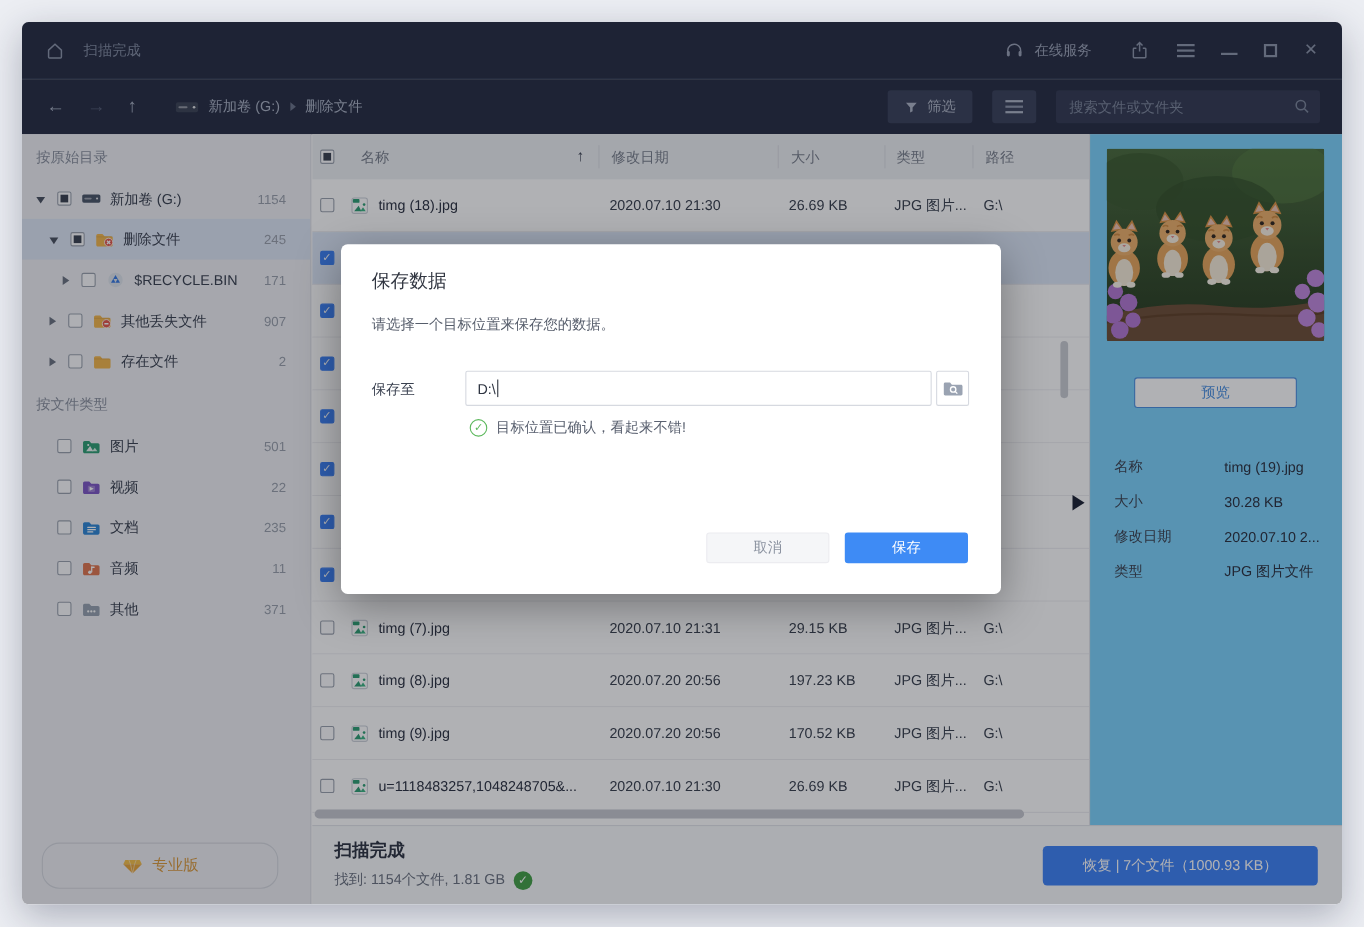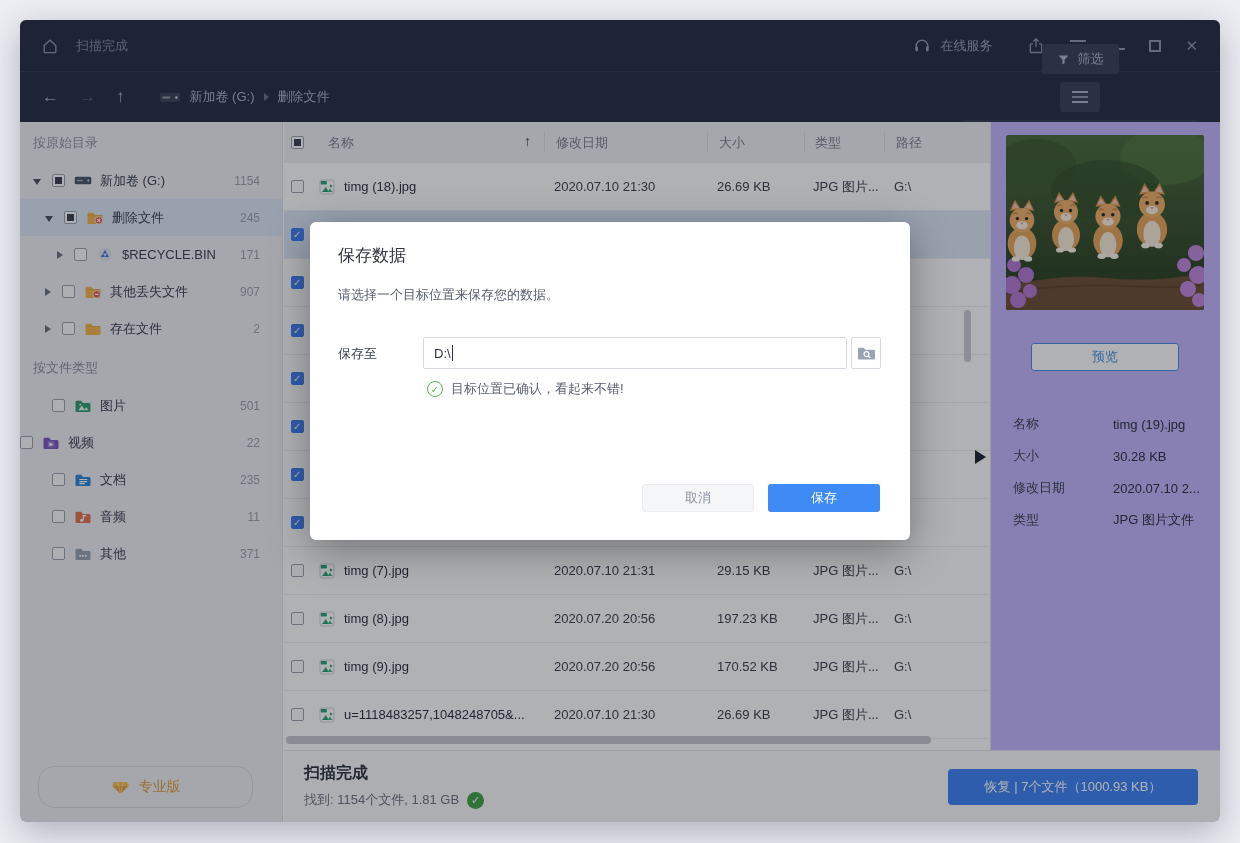--- a/index.html
+++ b/index.html
@@ -27,21 +27,21 @@
 
   
   .toolbar { position:absolute; left:0; top:52px; width:100%; height:50px; background:#262c42;
     display:flex; align-items:center; justify-content:space-between; }
   .nav-arrows { display:flex; align-items:center; gap:20px; padding-left:22px;
     font-size:17px; color:#aab2c4; }
   .nav-arrows .dis { color:#545c74; }
   .crumb { display:flex; align-items:center; gap:9px; margin-left:34px; color:#aab2c4; font-size:13px; }
   .crumb .drv { color:#3c4356; }
   .crumb-sep { width:0; height:0; border-left:5px solid #6b7389; border-top:4px solid transparent; border-bottom:4px solid transparent; }
-  .tools-right { display:flex; align-items:center; gap:8px; padding-right:20px;flex-direction:column; }
+  .tools-right { display:flex; align-items:center; gap:18px; padding-right:20px; }
   .btn-filter { display:flex; align-items:center; gap:8px; height:30px; padding:0 15px;
     background:#3a415a; border:none; border-radius:3px; color:#aeb5c6; font-size:13px; }
   .btn-view { width:40px; height:30px; background:#3a415a; border:none; border-radius:3px;
     display:flex; align-items:center; justify-content:center; }
   .searchbox { position:relative; width:240px; height:30px; }
   .searchbox input { width:100%; height:100%; background:#333a52; border:none; border-radius:3px;
     color:#c6ccda; font-size:13px; padding:0 30px 0 12px; outline:none;
     font-family:"Liberation Sans","DejaVu Sans",sans-serif; }
   .searchbox input::placeholder { color:#7d869c; }
   .searchbox .sicon { position:absolute; right:9px; top:7px; color:#7d869c; }
@@ -83,21 +83,21 @@
   .c-date { width:163px; padding-left:12px; }
   .c-size { width:97px; padding-left:12px; }
   .c-type { width:80px; padding-left:11px; white-space:nowrap; overflow:hidden; }
   .c-path { flex:1; padding-left:12px; }
   .vscroll { position:absolute; right:19px; top:188px; width:7px; height:52px; background:#caccd3; border-radius:4px; }
   .hscroll { position:absolute; left:2px; top:614px; width:702px; height:8px; }
   .hthumb { width:645px; height:8px; background:#c6c8cf; border-radius:4px; }
 
   
   .rightpanel { position:absolute; left:970px; top:102px; width:230px; height:628px;
-    background:#c4b5fd; border-left:1px solid #e3e5ea; }
+    background:#7dd3fc; border-left:1px solid #e3e5ea; }
   .preview-img { position:absolute; left:15px; top:13px; width:198px; height:175px;
     border-radius:2px; overflow:hidden; }
   .preview-btn { position:absolute; left:40px; top:221px; width:148px; height:28px;
     background:#fff; border:1px solid #4a90e2; border-radius:3px; color:#4a90e2; font-size:13px; }
   .details { position:absolute; left:22px; top:286px; width:190px; }
   .d-row { display:flex; height:32px; align-items:center; font-size:13px; }
   .d-row .dl { width:100px; color:#3c4352; }
   .d-row .dv { color:#2b3140; white-space:nowrap; }
   .expand-tri { position:absolute; left:955px; top:430px; width:0; height:0;
     border-left:11px solid #1c2233; border-top:7px solid transparent; border-bottom:7px solid transparent; z-index:5; }
@@ -365,21 +365,21 @@
     <div class="side-label">按文件类型</div>
     <div id="type-tree">
         <div class="tree-item" style="padding-left: 32px;">
           <span class="cb"></span>
           <svg class="tree-ico">
             <use href="#sym-f-pic"></use>
           </svg>
           <span class="lab">图片</span>
           <span class="cnt">501</span>
         </div>
-        <div class="tree-item" style="">
+        <div class="tree-item" style="padding-left: 32px;">
           <span class="cb"></span>
           <svg class="tree-ico">
             <use href="#sym-f-vid"></use>
           </svg>
           <span class="lab">视频</span>
           <span class="cnt">22</span>
         </div>
         <div class="tree-item" style="padding-left: 32px;">
           <span class="cb"></span>
           <svg class="tree-ico">

